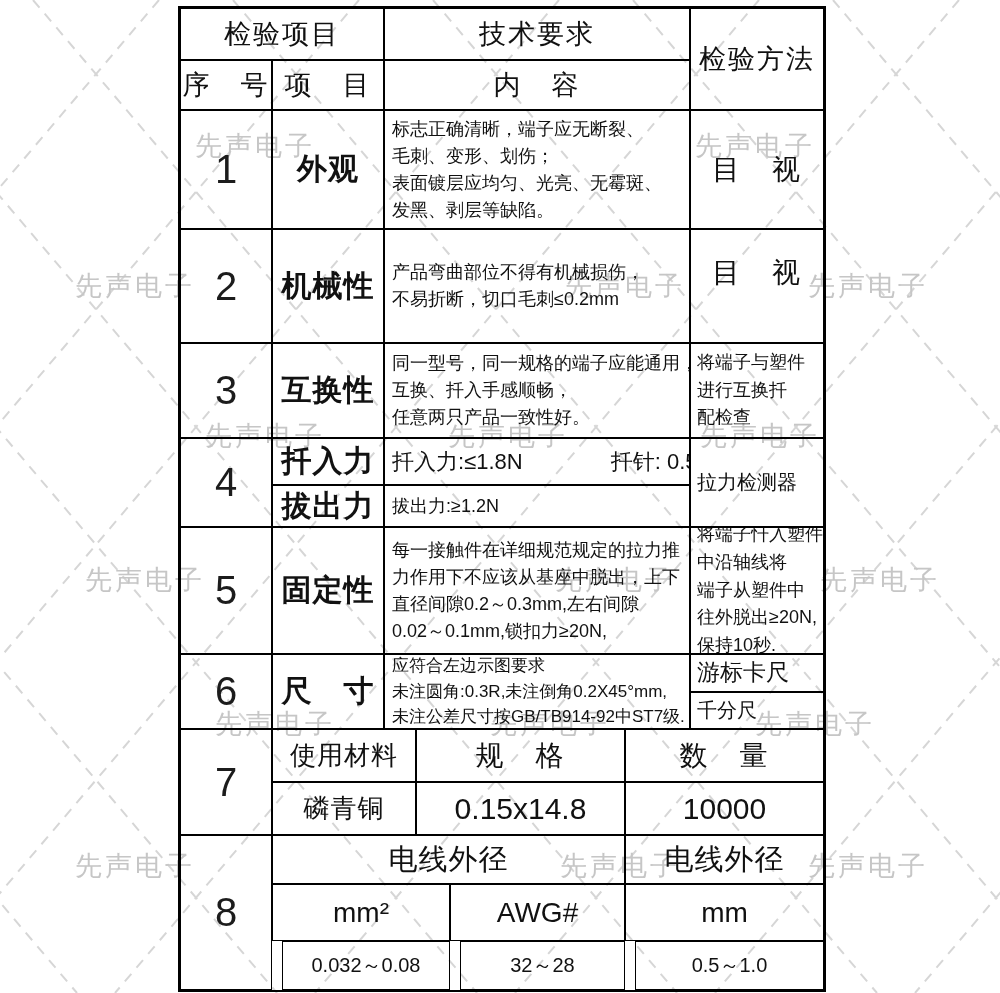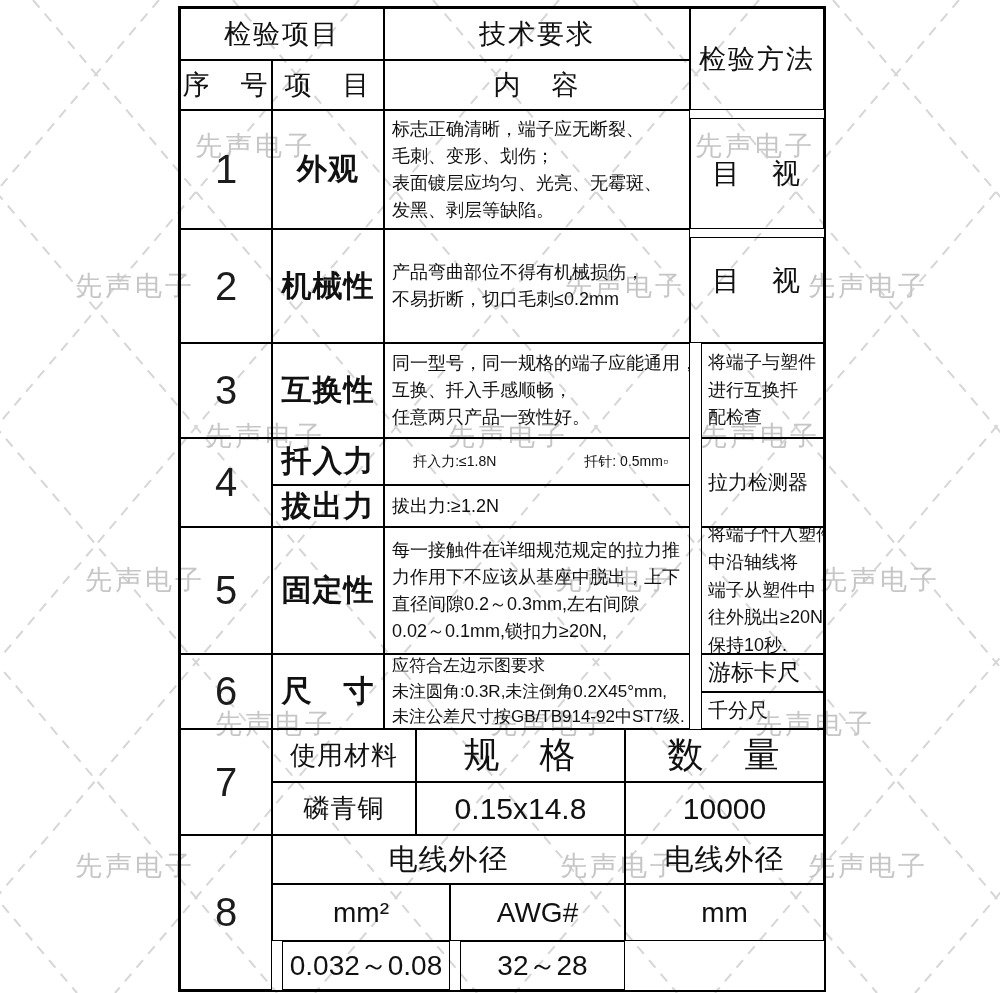--- a/index.html
+++ b/index.html
@@ -33,30 +33,30 @@
   }
   .hdr{font-size:27px;letter-spacing:2px;}
   .no{font-size:40px;font-weight:400;color:#1c1c1c;}
   .item{font-size:30px;letter-spacing:1px;white-space:nowrap;font-weight:bold;}
   .content{
     justify-content:flex-start;text-align:left;padding-left:7px;
     font-size:18px;line-height:1.5;white-space:pre;
   }
   .mleft{
     justify-content:flex-start;text-align:left;padding-left:6px;
-    font-size:18px;line-height:1.55;white-space:pre;margin-left:11px;
+    font-size:18px;line-height:1.55;white-space:pre;
   }
-  .eye{font-size:28px;letter-spacing:2px;margin-top:8px;}
-  .pushrow{justify-content:center;gap:88px;padding-left:7px;font-size:14px;white-space:pre;text-align:left;}
+  .eye{font-size:28px;letter-spacing:2px;}
+  .pushrow{justify-content:space-between;gap:88px;padding-left:7px;font-size:22px;white-space:pre;text-align:left;}
   .lab26{font-size:26px;letter-spacing:1px;}
-  .lab28{font-size:36px;letter-spacing:2px;}
+  .lab28{font-size:28px;letter-spacing:2px;}
   .num30{font-size:30px;font-weight:400;}
   .lab29{font-size:29px;letter-spacing:1px;}
   .unit28{font-size:28px;}
-  .val24{font-size:28px;white-space:nowrap;margin-left:10px;}
+  .val24{font-size:20px;white-space:nowrap;margin-left:10px;}
 </style>
 </head>
 <body>
 
 <svg class="lattice" width="1000" height="993">
   <g stroke="#d6d6d6" stroke-width="2" stroke-dasharray="10 8" fill="none">
     <line x1="-767" y1="0" x2="77" y2="993"></line>
     <line x1="-567" y1="0" x2="277" y2="993"></line>
     <line x1="-367" y1="0" x2="477" y2="993"></line>
     <line x1="-167" y1="0" x2="677" y2="993"></line>
@@ -168,14 +168,15 @@
   <div class="c num30" style="grid-area:12/6/13/8">10000</div>
 
   <div class="c no" style="grid-area:13/1/16/2">8</div>
   <div class="c lab29" style="grid-area:13/2/14/6">电线外径</div>
   <div class="c lab29" style="grid-area:13/6/14/8">电线外径</div>
   <div class="c unit28" style="grid-area:14/2/15/5">mm²</div>
   <div class="c unit28" style="grid-area:14/5/15/6">AWG#</div>
   <div class="c unit28" style="grid-area:14/6/15/8">mm</div>
   <div class="c val24" style="grid-area:15/2/16/5">0.032～0.08</div>
   <div class="c val24" style="grid-area:15/5/16/6">32～28</div>
+  <div class="c val24" style="grid-area:15/6/16/8">0.5～1.0</div>
 
 </div>
 
 </body></html>

